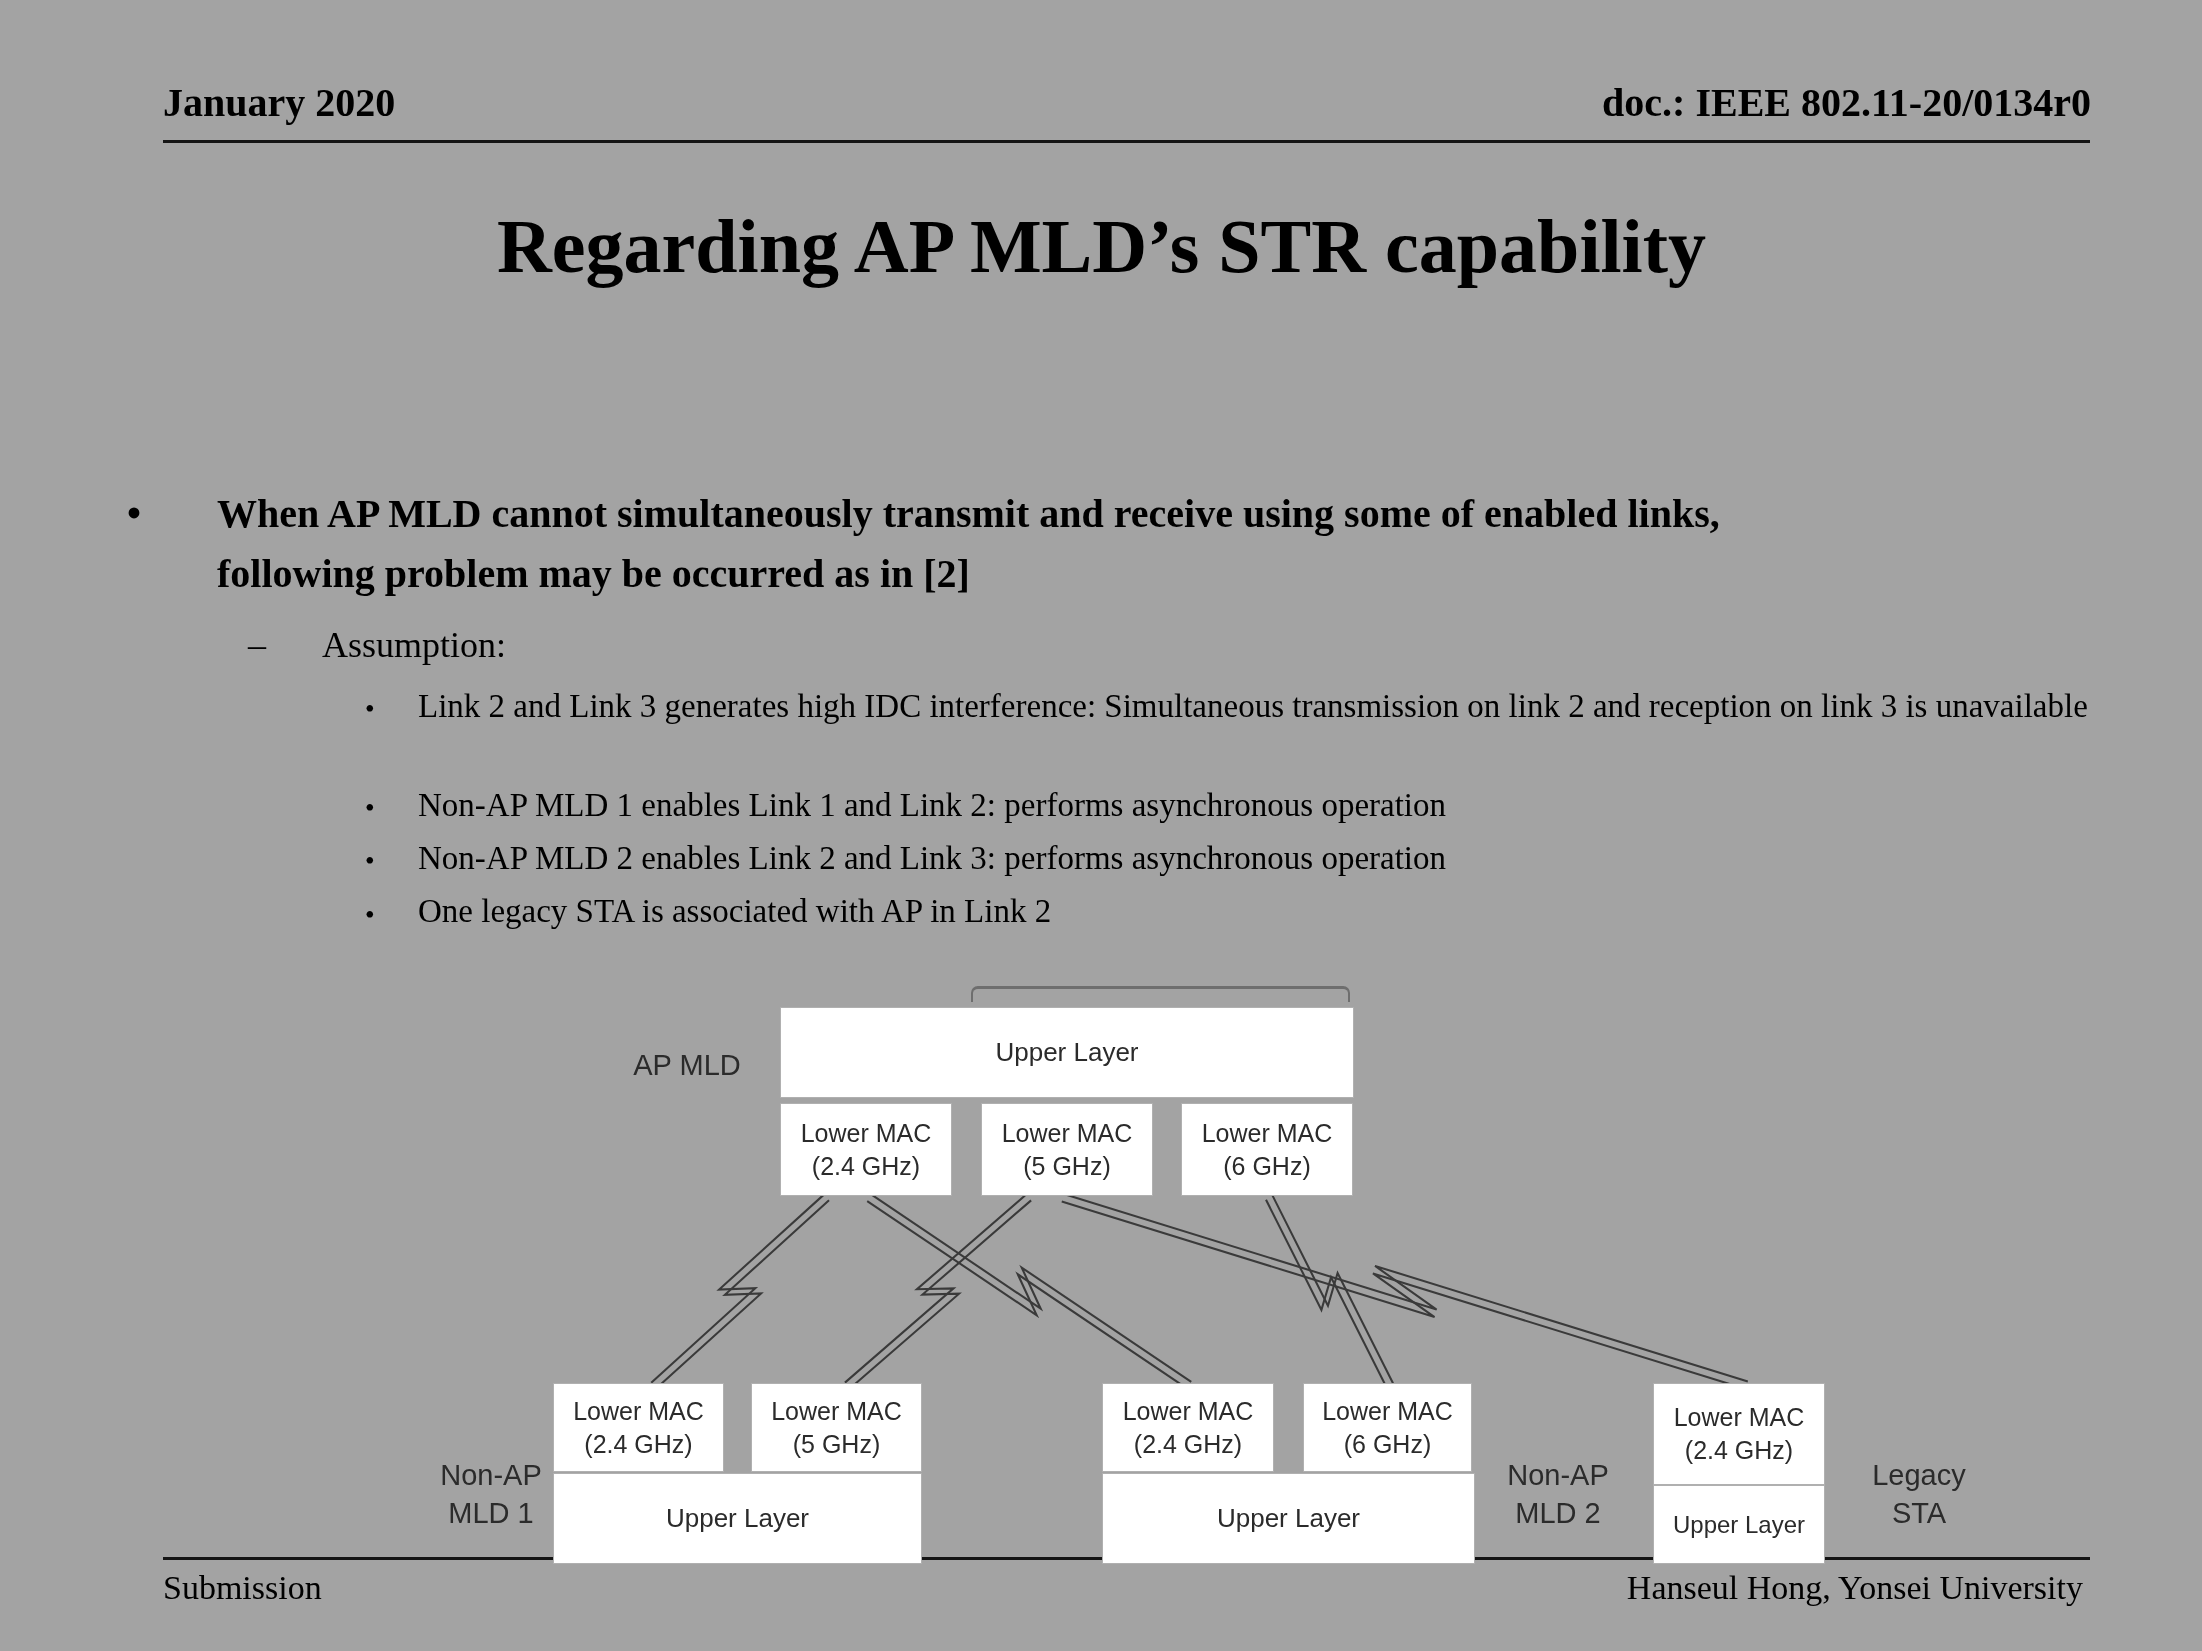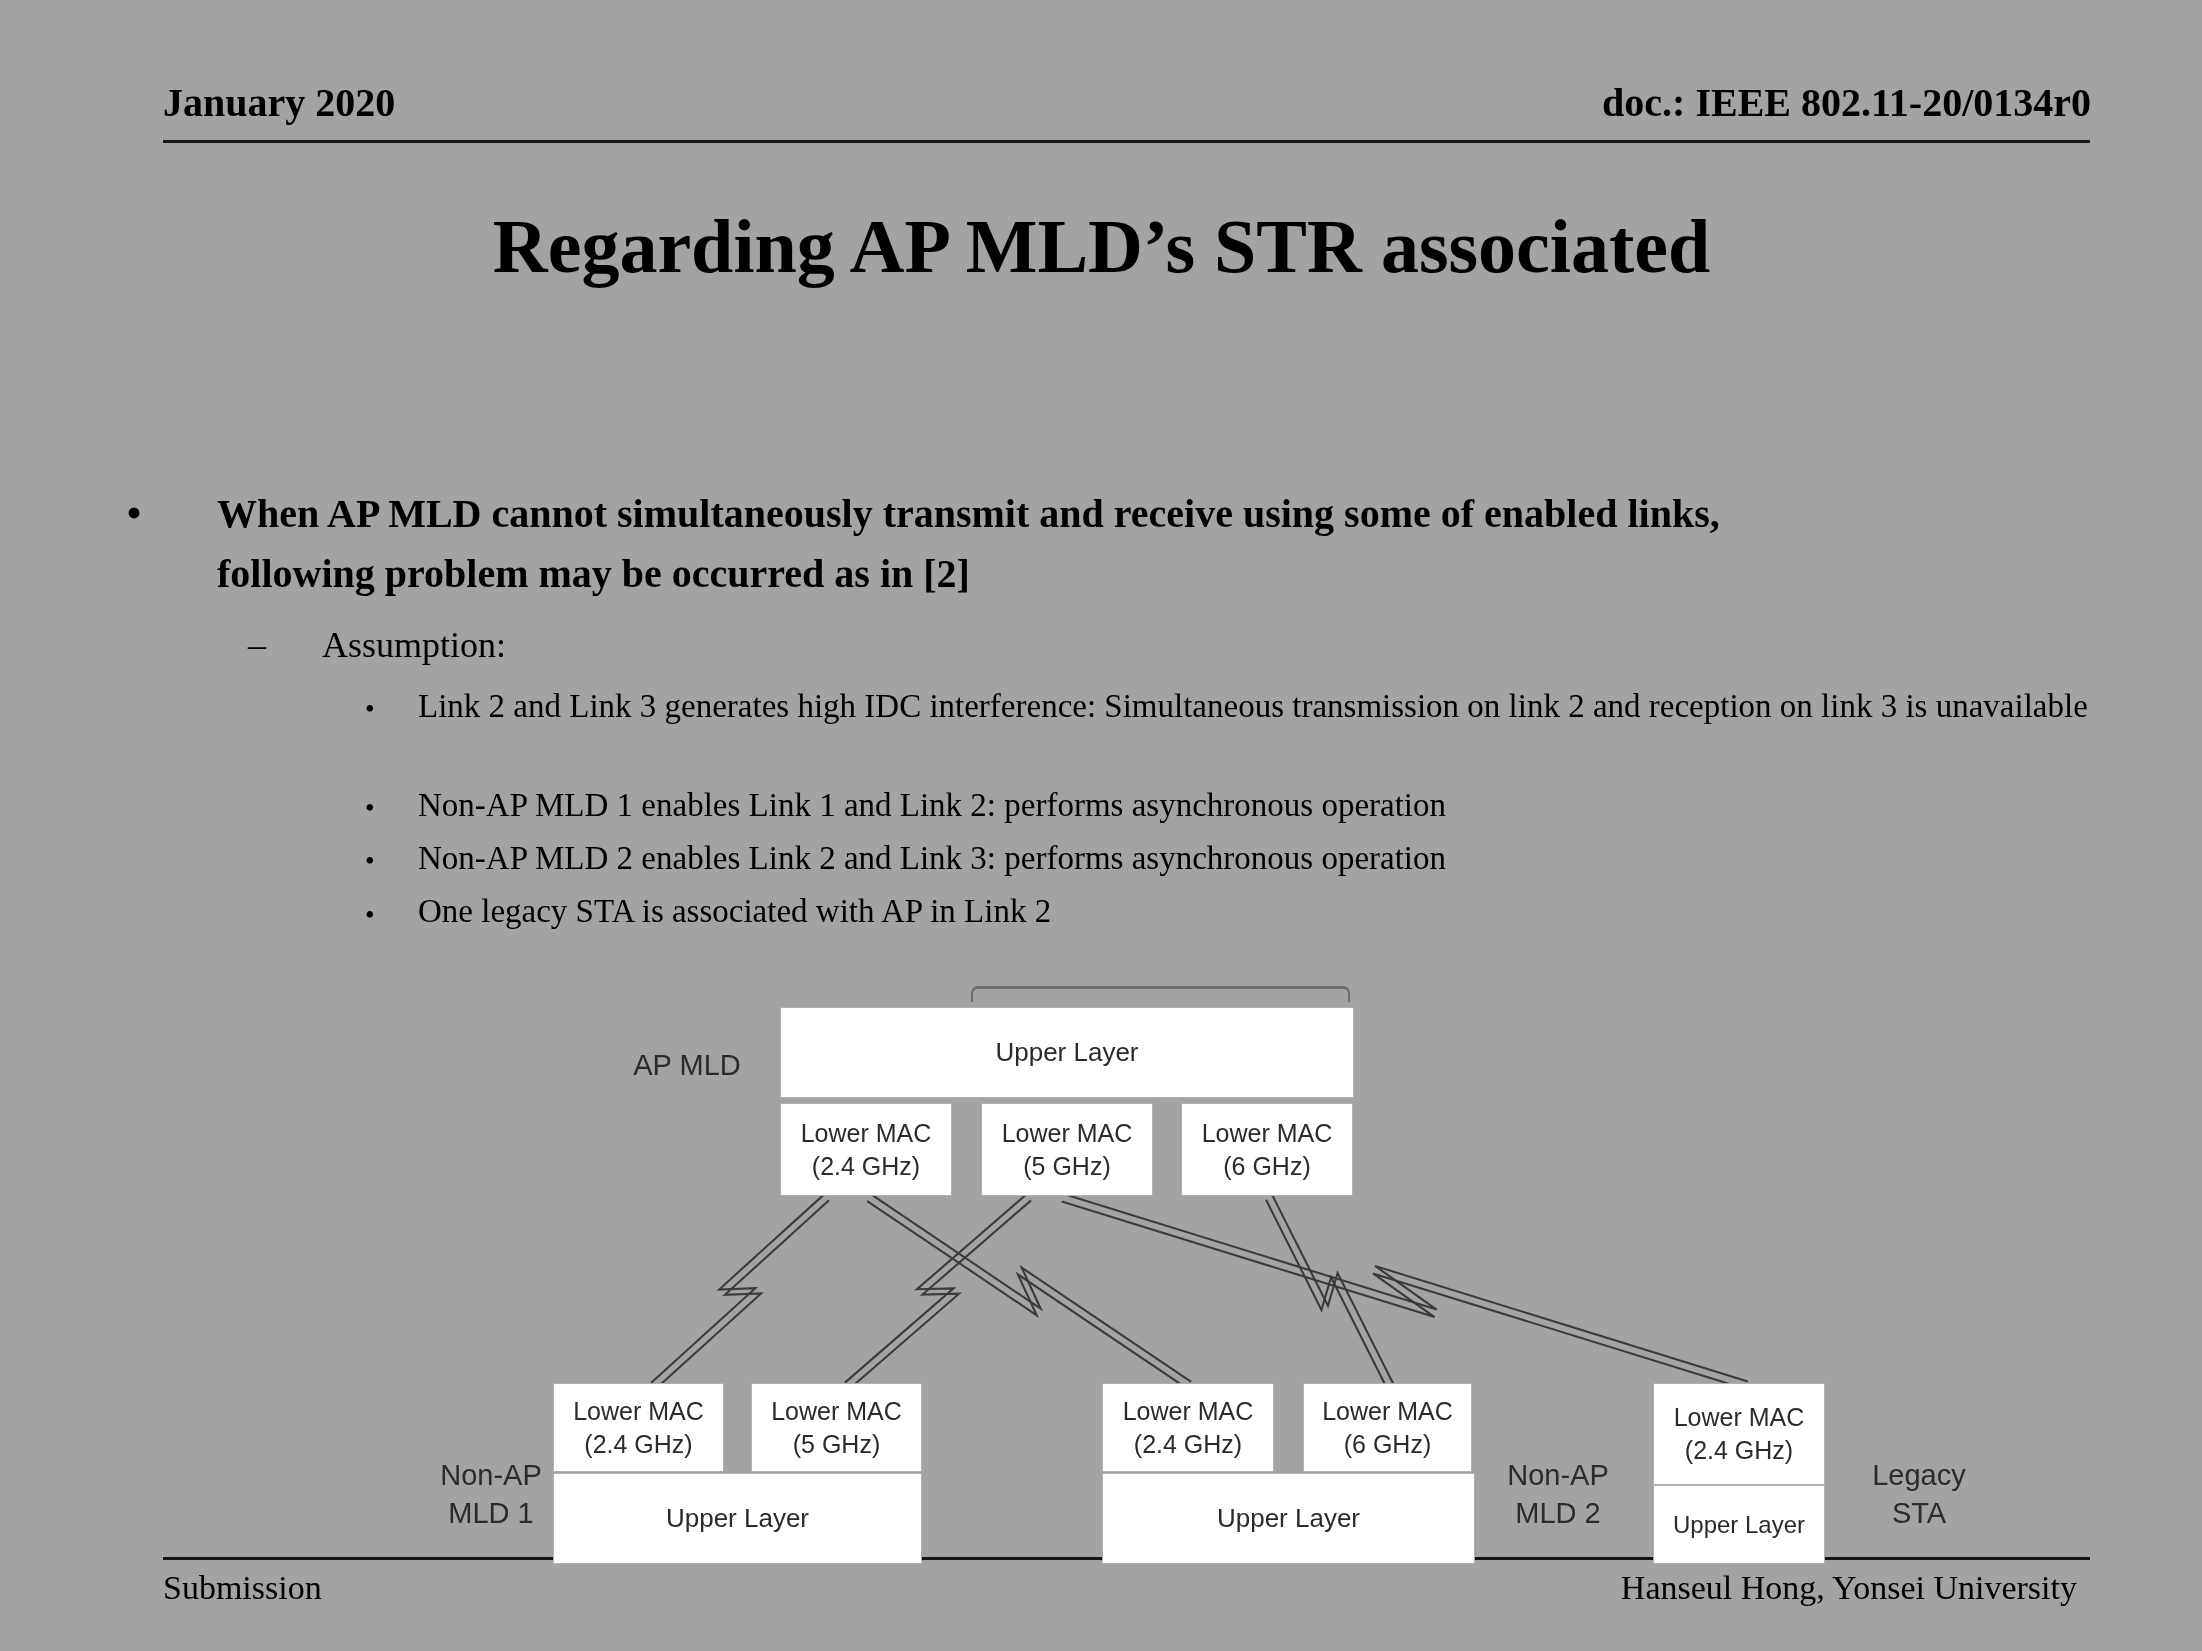--- a/index.html
+++ b/index.html
@@ -11,21 +11,21 @@
   
   .hdr{top:79px;font-weight:bold;font-size:40px;z-index:3;}
   .hdr-left{left:163px;}
   .hdr-right{right:112px;}
   .rule{left:163px;width:1927px;height:3.4px;background:#151515;z-index:0;}
   .hdr-rule{top:140px;}
   .ftr-rule{top:1557px;}
   .ftr{top:1569px;font-size:34px;z-index:3;}
   .ftr-left{left:163px;}
   .ftr-center{left:0;width:2203px;text-align:center;}
-  .ftr-right{right:126px;}
+  .ftr-right{right:120px;}
 
   
   .title{top:203px;left:0;width:2203px;text-align:center;font-weight:bold;font-size:76px;z-index:2;}
 
   
   .b1-glyph{left:127px;top:484px;font-weight:bold;font-size:40px;line-height:60px;}
   .b1-text{left:217px;top:484px;width:1936px;font-weight:bold;font-size:40px;line-height:60px;}
   .b2-dash{left:248px;top:621px;font-size:36px;line-height:48px;}
   .b2-text{left:322px;top:621px;font-size:36px;line-height:48px;}
   .b3-glyph{font-size:27.5px;line-height:52px;left:365px;}
@@ -48,21 +48,21 @@
 </style>
 </head>
 <body>
 
 <div class="slide">
 
   <div class="abs serif hdr hdr-left">January 2020</div>
   <div class="abs serif hdr hdr-right">doc.: IEEE 802.11-20/0134r0</div>
   <div class="abs rule hdr-rule"></div>
 
-  <div class="abs serif title">Regarding AP MLD’s STR associated</div>
+  <div class="abs serif title">Regarding AP MLD’s STR capability</div>
 
   <div class="abs serif b1-glyph">•</div>
   <div class="abs serif b1-text">
     <div>When AP MLD cannot simultaneously transmit and receive using some of enabled links,</div>
     <div>following problem may be occurred as in [2]</div>
   </div>
 
   <div class="abs serif b2-dash">–</div>
   <div class="abs serif b2-text">Assumption:</div>
 

